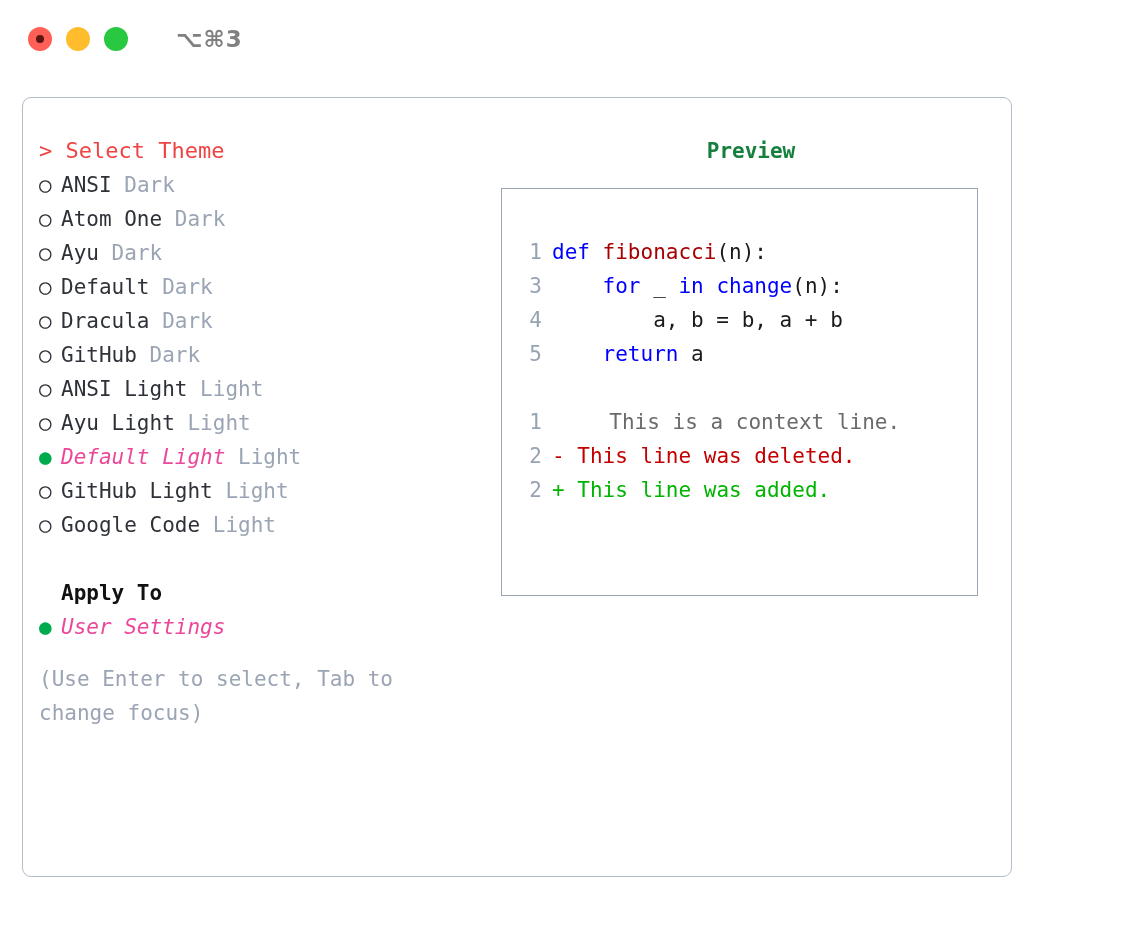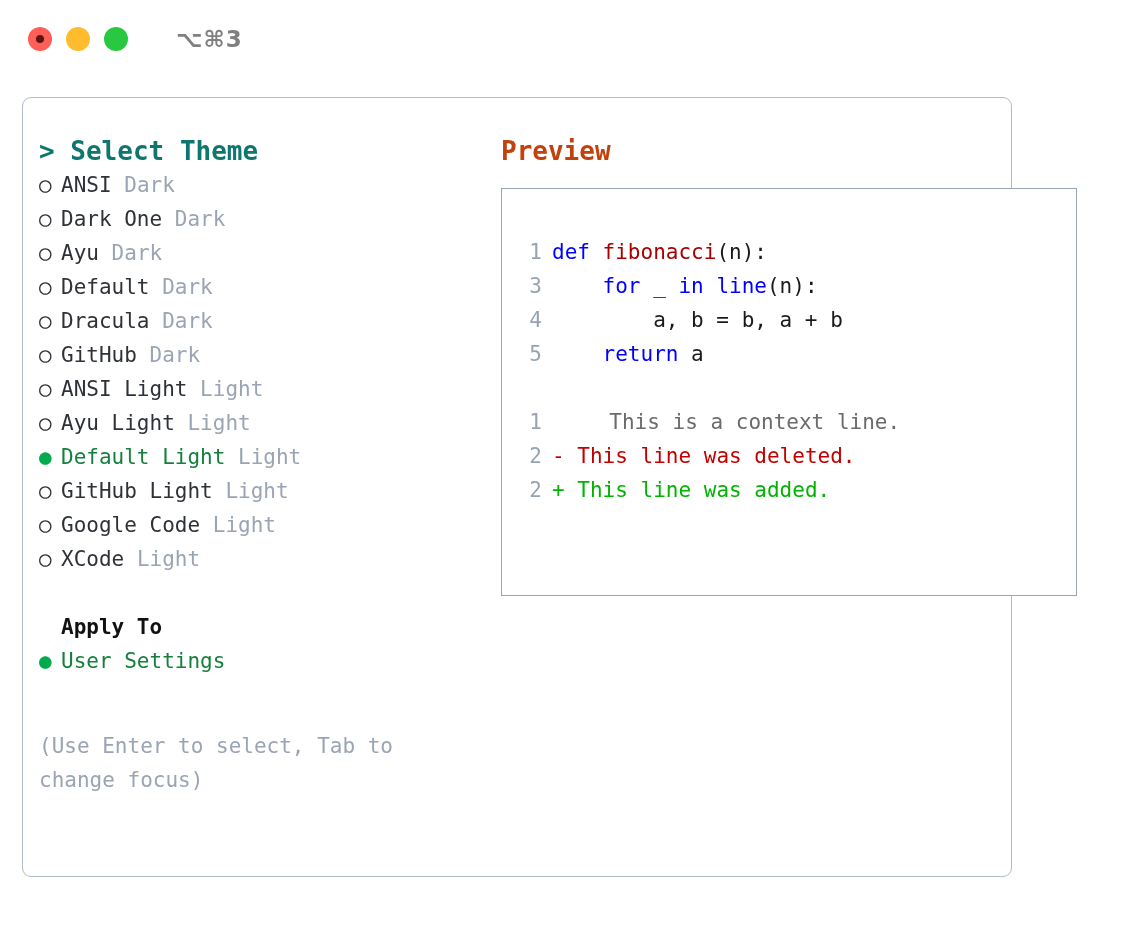--- a/index.html
+++ b/index.html
@@ -70,77 +70,78 @@
     width: 100%; height: 100%;
   }
 
   
   .left-col {
     position: absolute;
     left: 16px; top: 36px;
     width: 470px;
   }
   .section-head {
-    font-size: 26px;
-    font-weight: bold;
-    color: #0f766e;
+    font-size: 22px;
+    font-weight: normal;
+    color: #ef4444;
     line-height: 34px;
     white-space: pre;
   }
   .opt {
     font-size: 21px;
     line-height: 34px;
     color: #2e3238;
     white-space: pre;
     display: block;
   }
   .marker {
     display: inline-block;
     width: 22px;
     color: #2e3238;
   }
   .opt.selected .marker { color: #00ab4e; }
-  .opt.selected .opt-label { color: #15803d; }
+  .opt.selected .opt-label { color: #ec4899; font-style: italic; }
   .opt-label { color: #2e3238; text-align: right; }
   .opt-kind {
     color: #9aa4b4;
   }
   .subhead {
     font-size: 21px;
     font-weight: bold;
     color: #111111;
     line-height: 34px;
     white-space: pre;
     display: block;
   }
   .subhead .marker { font-weight: normal; }
   .spacer-line { height: 34px; }
   .hint {
-    margin-top: 51px;
+    margin-top: 18px;
     font-size: 21px;
     line-height: 34px;
     color: #9aa4b4;
     width: 420px;
   }
 
   
   .right-col {
     position: absolute;
     left: 478px; top: 36px;
     width: 500px;
   }
   .preview-title {
-    font-size: 26px;
+    font-size: 21px;
     font-weight: bold;
-    color: #c2410c;
-    line-height: 34px;
+    color: #15803d;
+    line-height: 34px;
+    text-align: center;
   }
   .preview-box {
     margin-top: 20px;
-    width: 576px;
+    width: 477px;
     height: 408px;
     border: 1.5px solid #9aa6b6;
     box-sizing: border-box;
     background: #ffffff;
     overflow: hidden;
   }
   .code {
     padding: 46px 0 0 12px;
     font-size: 21px;
     line-height: 34px;
@@ -176,50 +177,49 @@
   <div class="shortcut">⌥⌘3</div>
 </div>
 
 <div class="panel">
   <div class="columns">
 
     <div class="left-col">
       <div class="section-head">&gt; Select Theme</div>
       <div id="theme-list">
           <div class="opt"><span class="marker">○</span><span class="opt-label">ANSI</span><span> </span><span class="opt-kind">Dark</span></div>
-          <div class="opt"><span class="marker">○</span><span class="opt-label">Dark One</span><span> </span><span class="opt-kind">Dark</span></div>
+          <div class="opt"><span class="marker">○</span><span class="opt-label">Atom One</span><span> </span><span class="opt-kind">Dark</span></div>
           <div class="opt"><span class="marker">○</span><span class="opt-label">Ayu</span><span> </span><span class="opt-kind">Dark</span></div>
           <div class="opt"><span class="marker">○</span><span class="opt-label">Default</span><span> </span><span class="opt-kind">Dark</span></div>
           <div class="opt"><span class="marker">○</span><span class="opt-label">Dracula</span><span> </span><span class="opt-kind">Dark</span></div>
           <div class="opt"><span class="marker">○</span><span class="opt-label">GitHub</span><span> </span><span class="opt-kind">Dark</span></div>
           <div class="opt"><span class="marker">○</span><span class="opt-label">ANSI Light</span><span> </span><span class="opt-kind">Light</span></div>
           <div class="opt"><span class="marker">○</span><span class="opt-label">Ayu Light</span><span> </span><span class="opt-kind">Light</span></div>
           <div class="opt selected"><span class="marker">●</span><span class="opt-label">Default Light</span><span> </span><span class="opt-kind">Light</span></div>
           <div class="opt"><span class="marker">○</span><span class="opt-label">GitHub Light</span><span> </span><span class="opt-kind">Light</span></div>
           <div class="opt"><span class="marker">○</span><span class="opt-label">Google Code</span><span> </span><span class="opt-kind">Light</span></div>
-          <div class="opt"><span class="marker">○</span><span class="opt-label">XCode</span><span> </span><span class="opt-kind">Light</span></div>
         </div>
 
       <div class="spacer-line"></div>
 
       <div class="subhead"><span class="marker"> </span><span>Apply To</span></div>
       <div id="apply-list">
           <div class="opt selected"><span class="marker">●</span><span class="opt-label">User Settings</span></div>
         </div>
 
       <div class="hint">(Use Enter to select, Tab to change focus)</div>
     </div>
 
     <div class="right-col">
       <div class="preview-title">Preview</div>
       <div class="preview-box">
         <div class="code">
           <div id="code-lines">
               <div class="cline"><span class="lnum">1</span><span class="kw">def </span><span class="fn">fibonacci</span><span class="plain">(n):</span></div>
-              <div class="cline"><span class="lnum">3</span><span class="plain">    </span><span class="kw">for</span><span class="plain"> _ </span><span class="kw">in </span><span class="kw">line</span><span class="plain">(n):</span></div>
+              <div class="cline"><span class="lnum">3</span><span class="plain">    </span><span class="kw">for</span><span class="plain"> _ </span><span class="kw">in </span><span class="kw">change</span><span class="plain">(n):</span></div>
               <div class="cline"><span class="lnum">4</span><span class="plain">        a, b = b, a + b</span></div>
               <div class="cline"><span class="lnum">5</span><span class="plain">    </span><span class="kw">return</span><span class="plain"> a</span></div>
             </div>
           <div class="blank-row"></div>
           <div id="diff-lines">
               <div class="cline"><span class="lnum">1</span><span class="d-ctx"> </span><span> </span><span class="d-ctx">This is a context line.</span></div>
               <div class="cline"><span class="lnum">2</span><span class="d-del">-</span><span> </span><span class="d-del">This line was deleted.</span></div>
               <div class="cline"><span class="lnum">2</span><span class="d-add">+</span><span> </span><span class="d-add">This line was added.</span></div>
             </div>
         </div>

